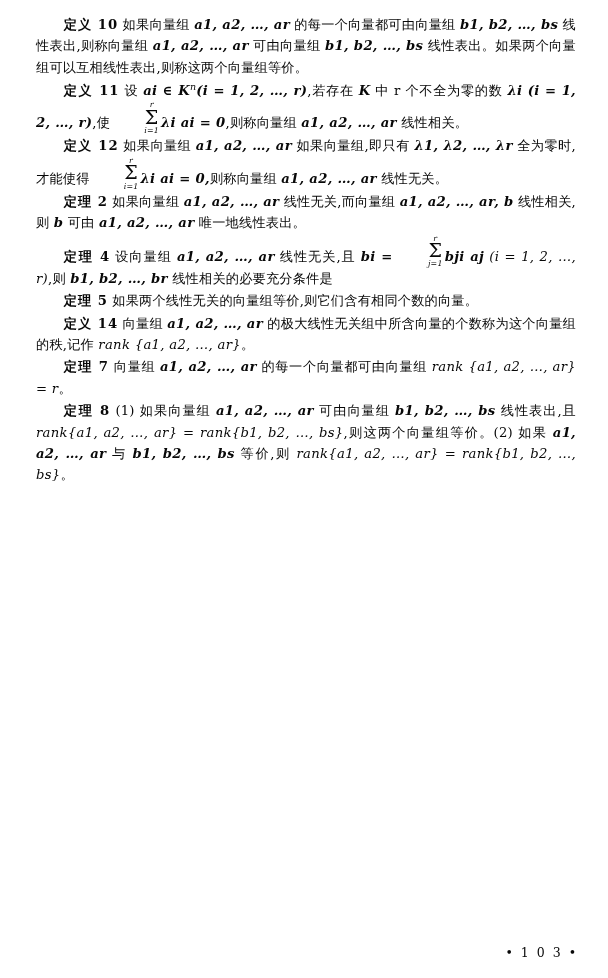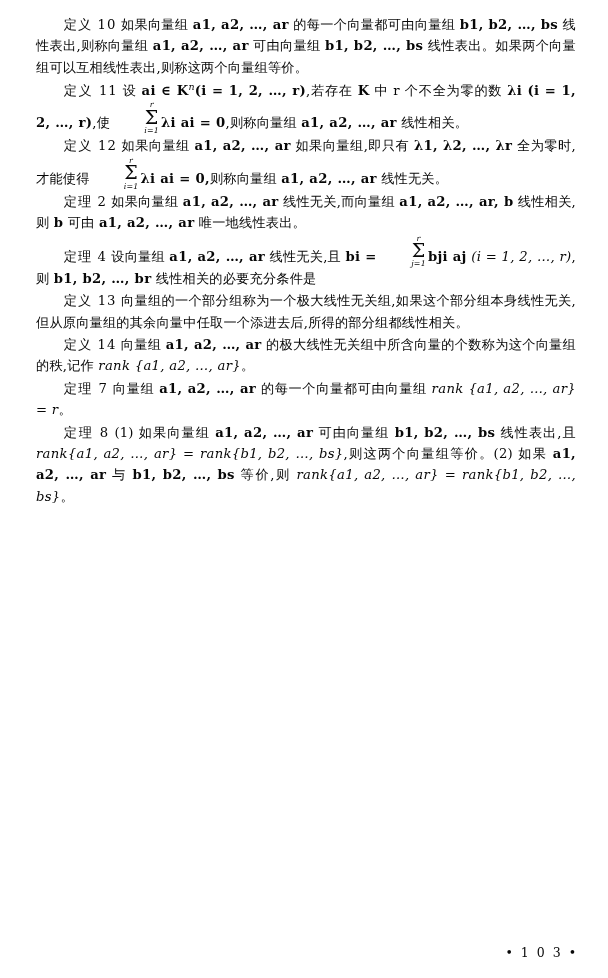--- a/index.html
+++ b/index.html
@@ -32,26 +32,27 @@
   }
   .para {
     margin: 0 0 1px 0;
     text-indent: 2.1em;
     font-size: 13.2px;
     line-height: 1.62;
     text-align: justify;
     letter-spacing: 0.2px;
   }
   .lead {
-    font-weight: normal;
+    font-weight: bold;
     letter-spacing: 1px;
     margin-top: 36px;
   }
   .math {
     font-family: "DejaVu Serif", serif;
+    font-style: italic;
     font-weight: bold;
     letter-spacing: 0.3px;
   }
   .mathn {
     font-style: italic;
     letter-spacing: 0.3px;
   }
   .sup {
     font-size: 0.72em;
     vertical-align: 0.5em;
@@ -138,25 +139,25 @@
       <span>如果向量组 </span><span class="math">a1, a2, …, ar</span><span> 线性无关,而向量组 </span><span class="math">a1, a2, …, ar, b</span><span> 线性相关,则 </span><span class="math">b</span><span> 可由 </span><span class="math">a1, a2, …, ar</span><span> 唯一地线性表出。</span>
     </p>
 
 
     <p class="para">
       <span class="lead">定理 4</span>
       <span>设向量组 </span><span class="math">a1, a2, …, ar</span><span> 线性无关,且 </span><span class="math">bi = </span><span class="sum"><span class="top">r</span><span class="sig">Σ</span><span class="bot">j=1</span></span><span class="math">bji aj</span><span class="mathn"> (i = 1, 2, …, r)</span><span>,则 </span><span class="math">b1, b2, …, br</span><span> 线性相关的必要充分条件是</span>
     </p>
 
 
+    <p class="para">
+      <span class="lead">定理 5</span>
+      <span>如果两个线性无关的向量组等价,则它们含有相同个数的向量。</span>
+    </p>
 
-    <p class="para">
-      <span class="lead">定义 13</span>
-      <span>向量组的一个部分组称为一个极大线性无关组,如果这个部分组本身线性无关,但从原向量组的其余向量中任取一个添进去后,所得的部分组都线性相关。</span>
-    </p>
 
 
     <p class="para">
       <span class="lead">定义 14</span>
       <span>向量组 </span><span class="math">a1, a2, …, ar</span><span> 的极大线性无关组中所含向量的个数称为这个向量组的秩,记作 </span><span class="mathn">rank {a1, a2, …, ar}</span><span>。</span>
     </p>
 
     <p class="para">
       <span class="lead">定理 7</span>
       <span>向量组 </span><span class="math">a1, a2, …, ar</span><span> 的每一个向量都可由向量组 </span><span class="mathn">rank {a1, a2, …, ar} = r</span><span>。</span>

